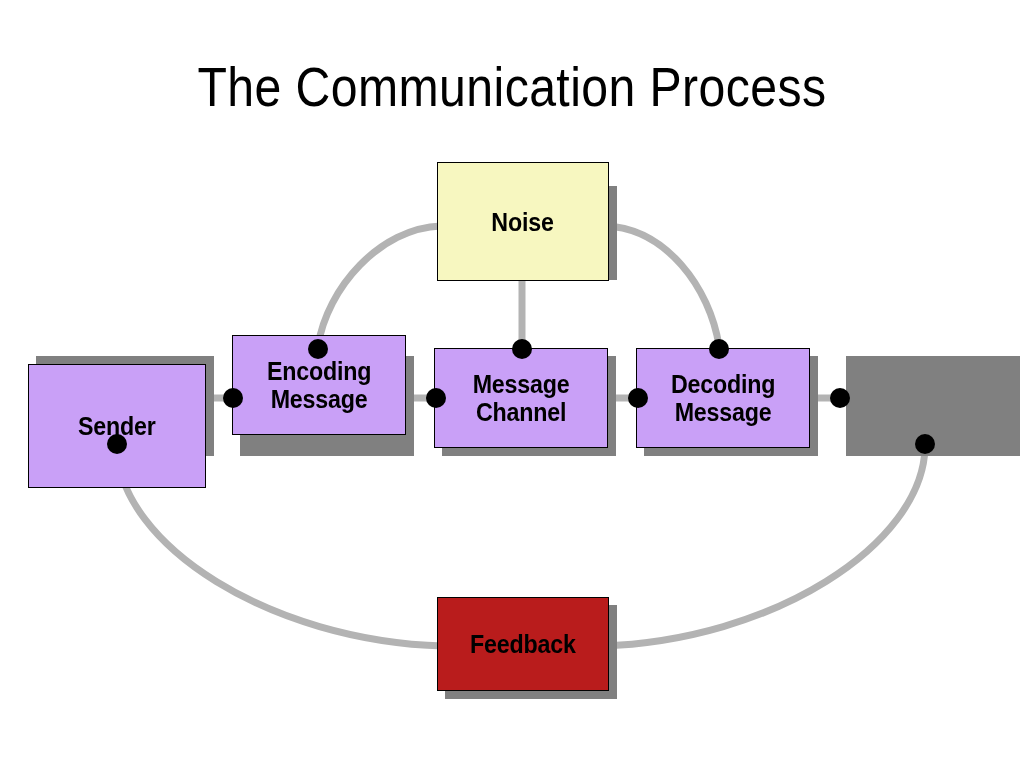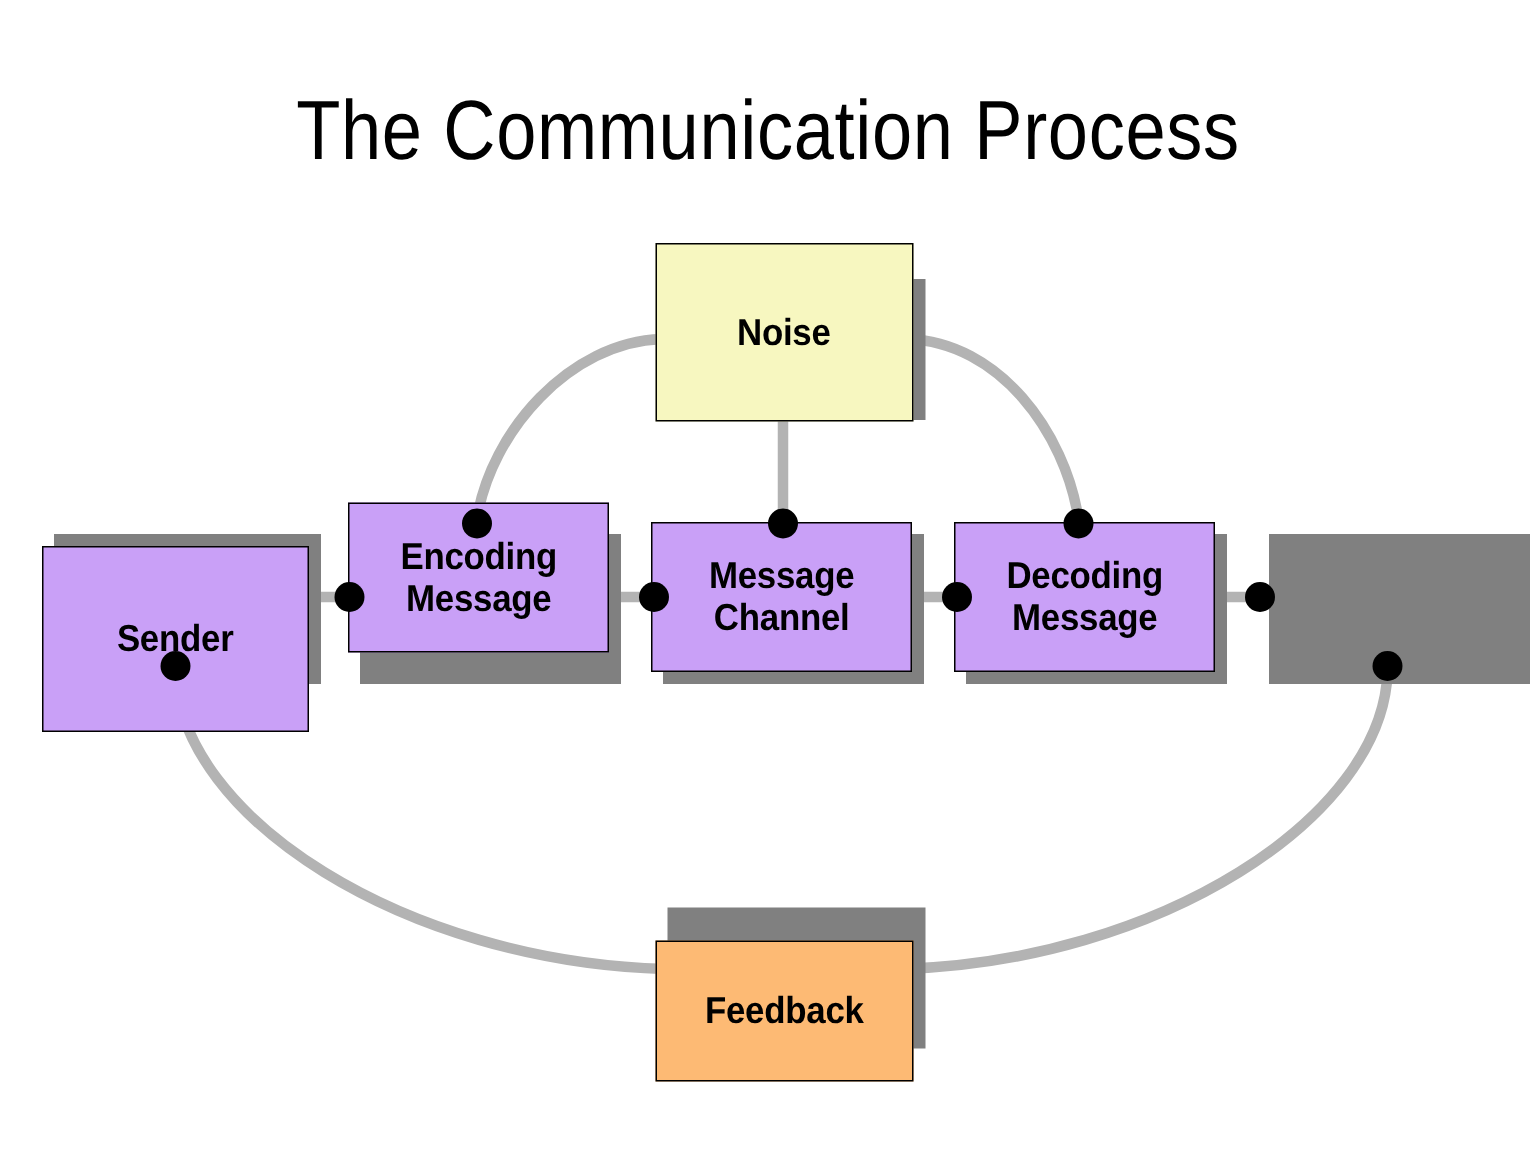--- a/index.html
+++ b/index.html
@@ -62,21 +62,21 @@
     line-height: 1.12;
     letter-spacing: -0.2px;
     z-index: 3;
   }
   .node .lbl {
     display: block;
     transform: scaleX(0.93);
   }
   .node.purple { background: #c9a0f7; }
   .node.yellow { background: #f7f7c0; }
-  .node.blue   { background: #fdba74; margin-top: 30px; }
+  .node.blue   { background: #b91c1c; }
 
   
   .shadow {
     position: absolute;
     background: #808080;
     z-index: 2;
   }
 
   
   .dot {

